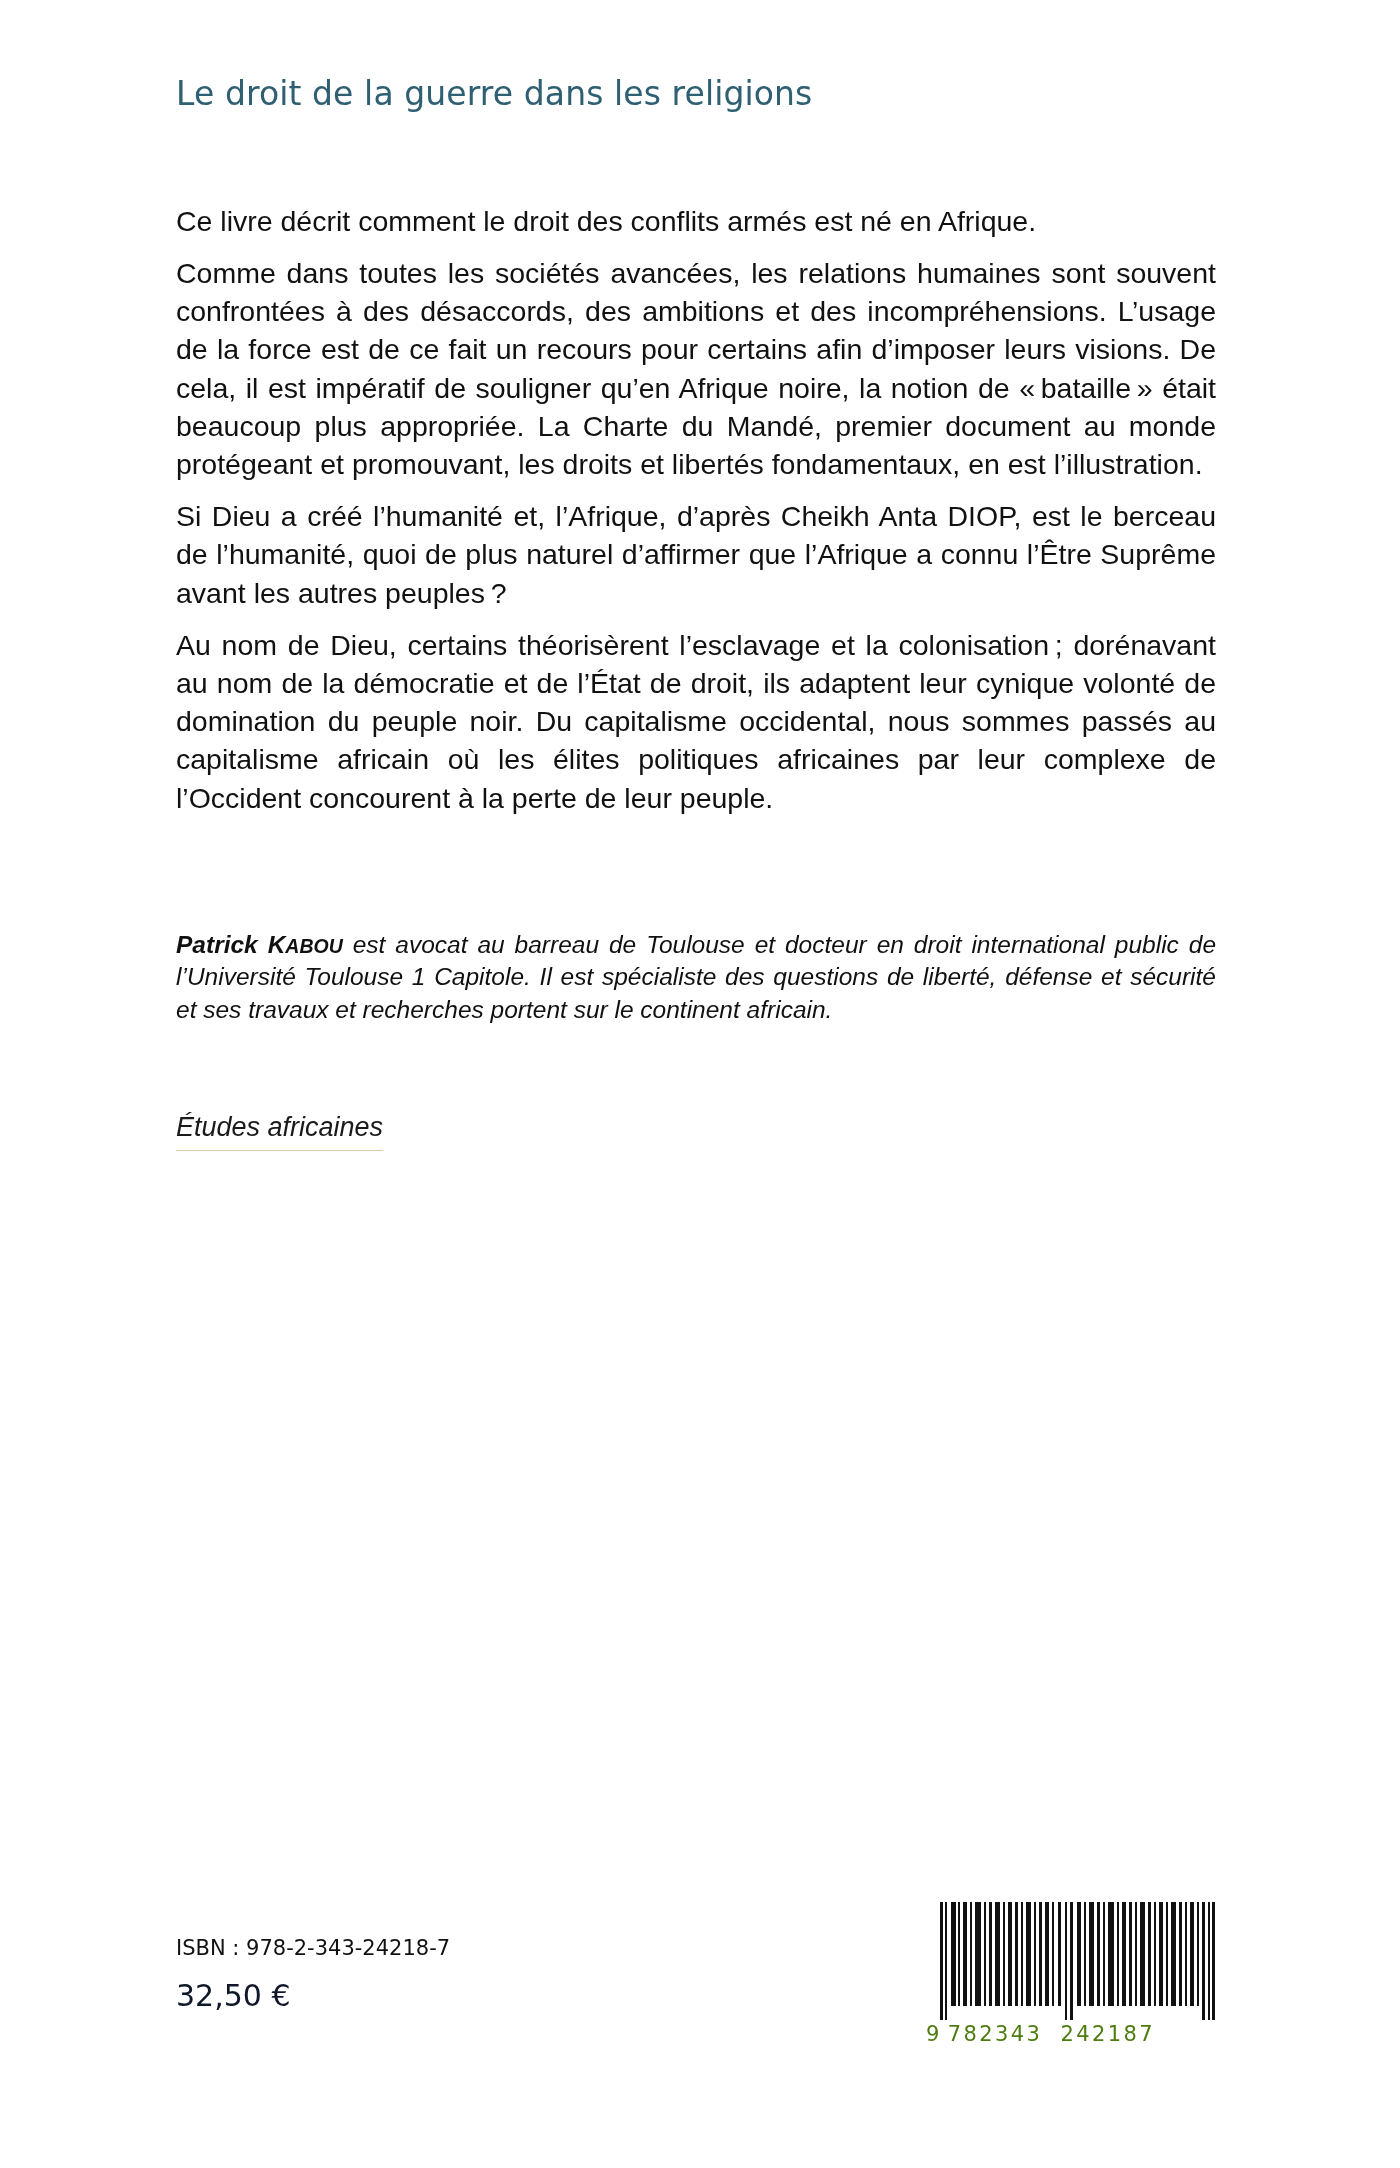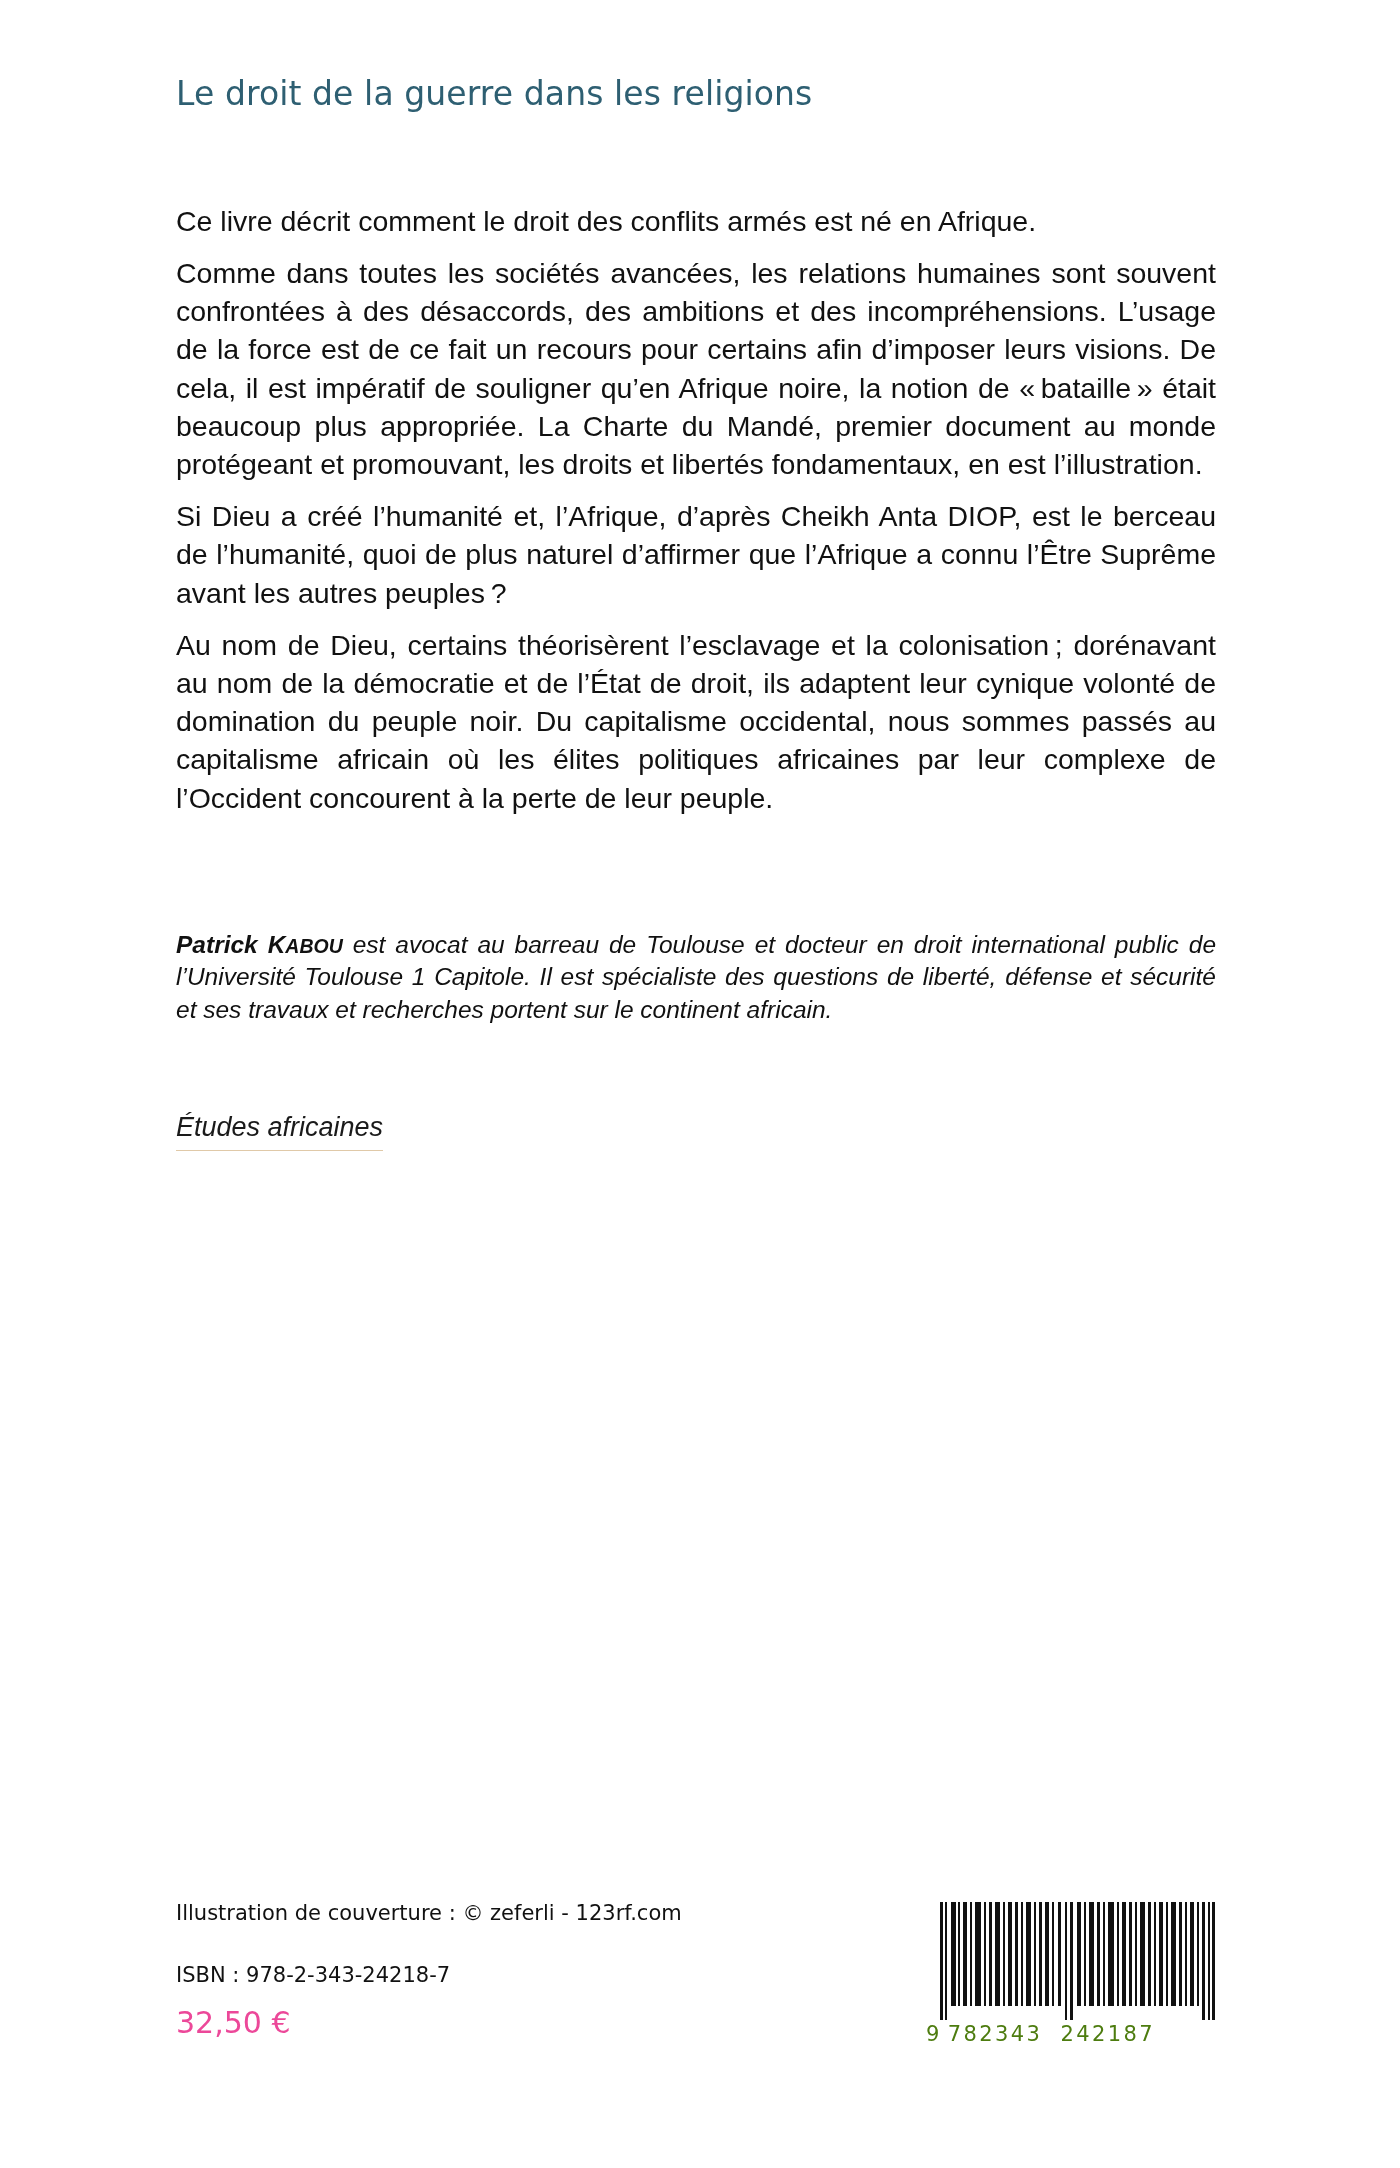--- a/index.html
+++ b/index.html
@@ -121,21 +121,21 @@
   .isbn {
     margin-top: 36px;
     font-family: "DejaVu Sans", sans-serif;
     font-size: 21px;
     color: #111111;
   }
   .price {
     margin-top: 18px;
     font-family: "DejaVu Sans", sans-serif;
     font-size: 30px;
-    color: #ec4899;
+    color: #0f172a;
   }
 
   
   .barcode-wrap {
     position: absolute;
     right: 0;
     top: 2px;
     width: 290px;
   }
   .barcode-bars {
@@ -180,21 +180,20 @@
 
     <div class="collection">
       <div class="coll-name">Études africaines</div>
     </div>
 
   </div>
 
   <div class="footer">
 
     <div class="footer-left">
-      <div class="cover-credit">Illustration de couverture : © zeferli - 123rf.com</div>
       <div class="isbn">ISBN : 978-2-343-24218-7</div>
       <div class="price">32,50 €</div>
     </div>
 
     <div class="barcode-wrap">
       <svg class="barcode-bars" viewBox="0 0 276 118" preserveAspectRatio="none">
         <rect x="0" y="0" width="3" height="118" fill="#111111"></rect>
         <rect x="5" y="0" width="2" height="118" fill="#111111"></rect>
         <rect x="11" y="0" width="5" height="104" fill="#111111"></rect>
         <rect x="18" y="0" width="2" height="104" fill="#111111"></rect>

